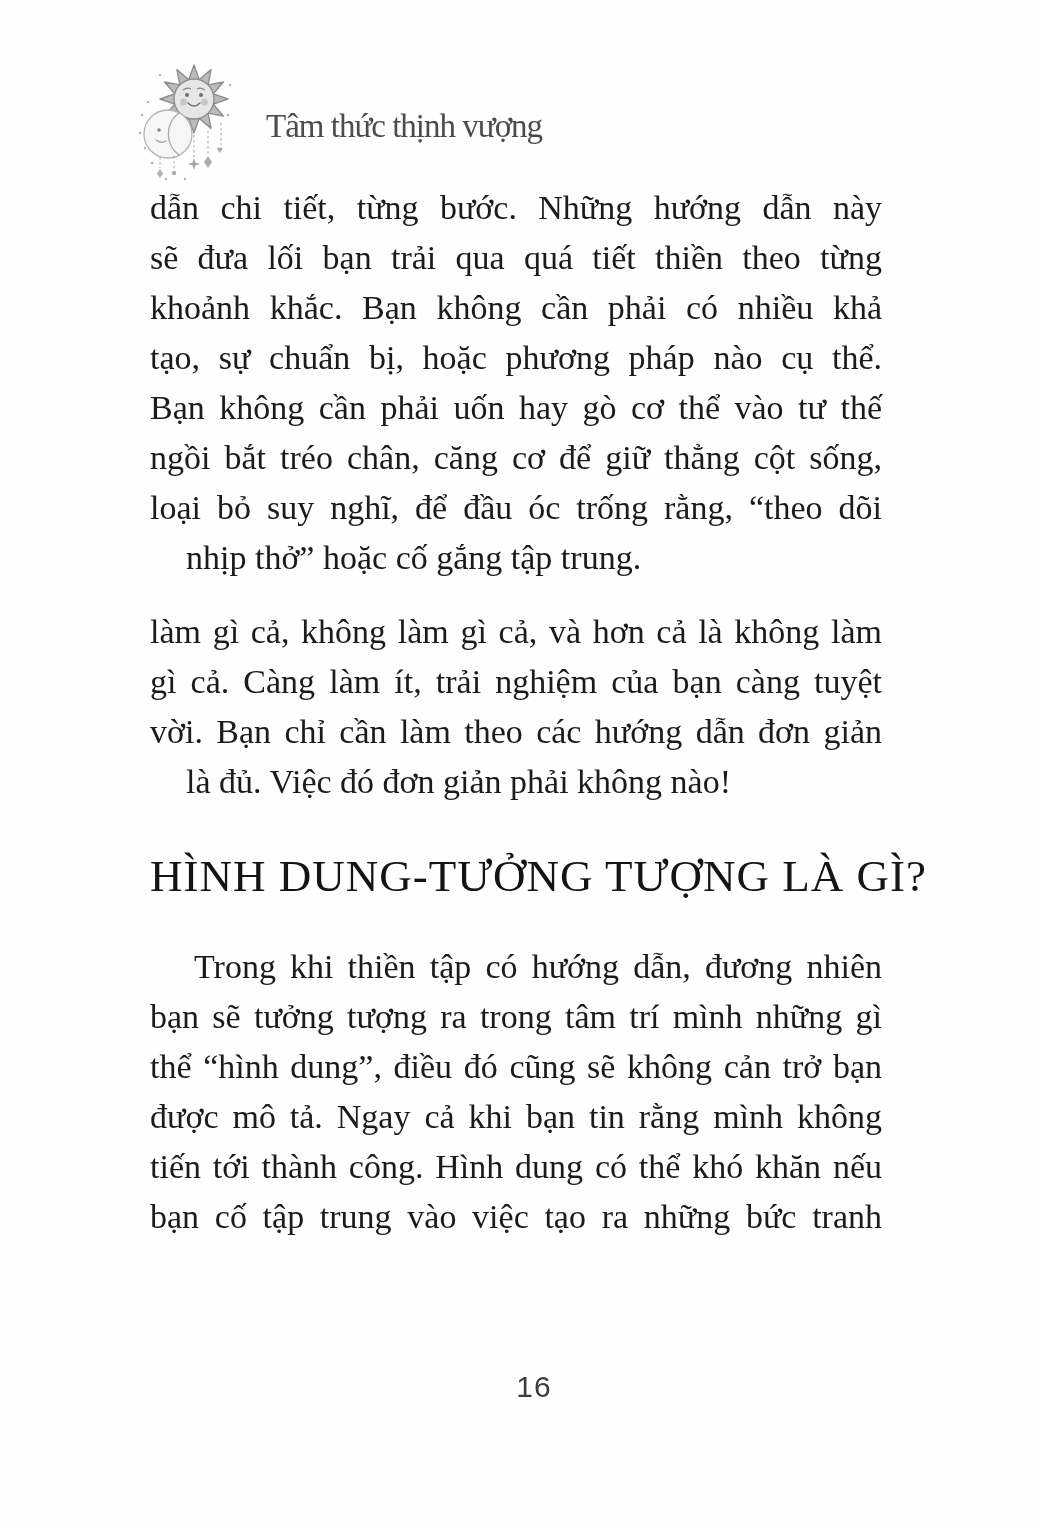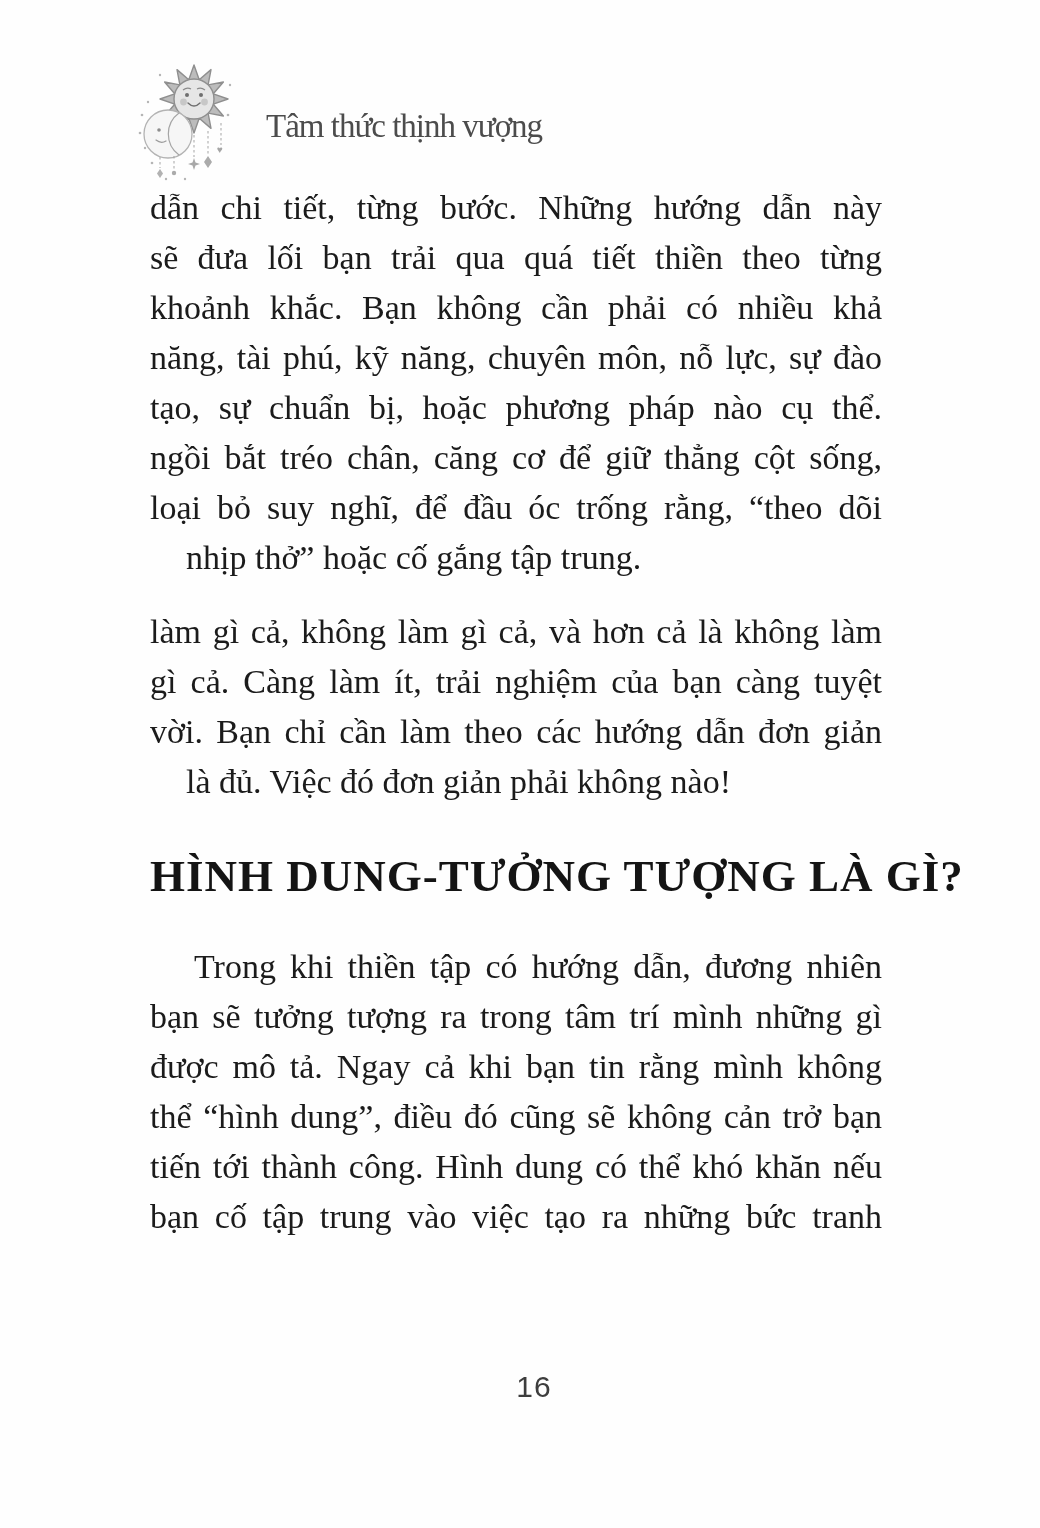--- a/index.html
+++ b/index.html
@@ -62,21 +62,21 @@
     margin-left: 36px;
   }
   .line.indent { padding-left: 44px; }
 
   .para-2 { margin-top: 24px; }
 
   .section-heading {
     margin-top: 43px;
     margin-bottom: 40px;
     font-family: "Liberation Serif", "DejaVu Serif", serif;
-    font-weight: 700;
+    font-weight: 400;
     font-size: 45px;
     line-height: 52px;
     letter-spacing: 1px;
     color: #141414;
     text-align: center;
     white-space: nowrap;
   }
 
   
   .footer {
@@ -145,41 +145,41 @@
     </svg>
     <div class="header-title">Tâm thức thịnh vượng</div>
   </div>
 
   <div class="text-block">
 
     <div class="para para-1">
       <div class="line">dẫn chi tiết, từng bước. Những hướng dẫn này</div>
       <div class="line">sẽ đưa lối bạn trải qua quá tiết thiền theo từng</div>
       <div class="line">khoảnh khắc. Bạn không cần phải có nhiều khả</div>
-      <div class="line">năng, tài phú, kỹ năng, chuyên môn, nỗ lực, sự đào</div>
       <div class="line">tạo, sự chuẩn bị, hoặc phương pháp nào cụ thể.</div>
+      <div class="line">Bạn không cần phải uốn hay gò cơ thể vào tư thế</div>
       <div class="line">ngồi bắt tréo chân, căng cơ để giữ thẳng cột sống,</div>
       <div class="line">loại bỏ suy nghĩ, để đầu óc trống rằng, “theo dõi</div>
       <div class="line no-stretch">nhịp thở” hoặc cố gắng tập trung.</div>
     </div>
 
     <div class="para para-2">
       <div class="line">làm gì cả, không làm gì cả, và hơn cả là không làm</div>
       <div class="line">gì cả. Càng làm ít, trải nghiệm của bạn càng tuyệt</div>
       <div class="line">vời. Bạn chỉ cần làm theo các hướng dẫn đơn giản</div>
       <div class="line no-stretch">là đủ. Việc đó đơn giản phải không nào!</div>
     </div>
 
     <div class="section-heading">HÌNH DUNG-TƯỞNG TƯỢNG LÀ GÌ?</div>
 
     <div class="para para-3">
       <div class="line indent">Trong khi thiền tập có hướng dẫn, đương nhiên</div>
       <div class="line">bạn sẽ tưởng tượng ra trong tâm trí mình những gì</div>
+      <div class="line">thể “hình dung”, điều đó cũng sẽ không cản trở bạn</div>
       <div class="line">được mô tả. Ngay cả khi bạn tin rằng mình không</div>
-      <div class="line">thể “hình dung”, điều đó cũng sẽ không cản trở bạn</div>
       <div class="line">tiến tới thành công. Hình dung có thể khó khăn nếu</div>
       <div class="line">bạn cố tập trung vào việc tạo ra những bức tranh</div>
     </div>
 
   </div>
 
   <div class="footer">
     <span class="page-number">16</span>
   </div>
 

